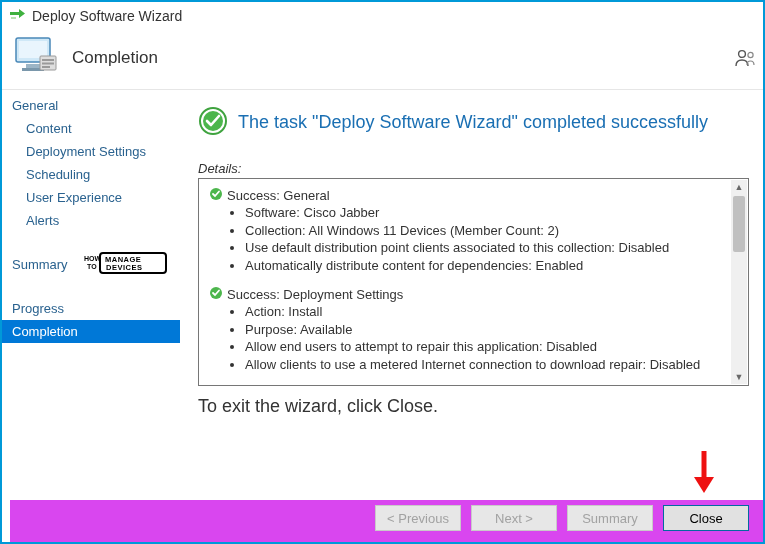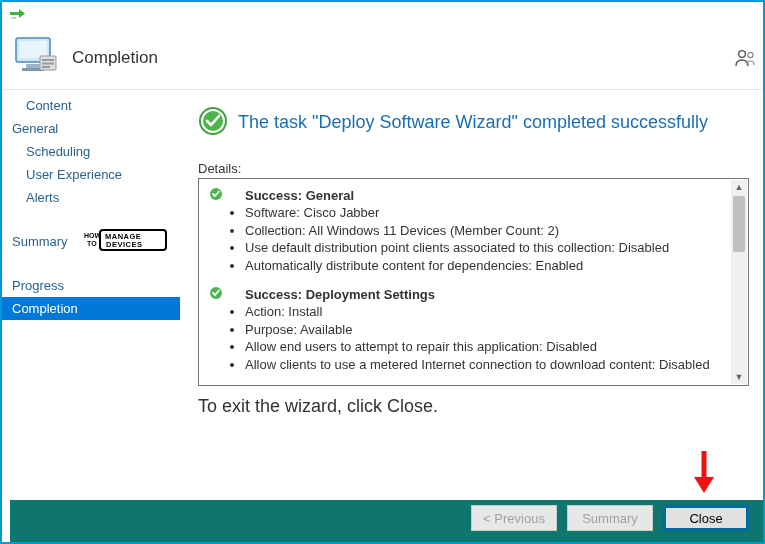--- a/index.html
+++ b/index.html
@@ -64,21 +64,21 @@
       display: flex;
       align-items: center;
       gap: 10px;
       margin-bottom: 22px;
       margin-top: 12px;
     }
     .status-text {
       font-size: 18px;
       color: #1a6fb3;
     }
-    .details-label { font-size: 13px; margin-bottom: 2px; }
+    .details-label { font-size: 13px; margin-bottom: 2px; font-style: italic; }
     .details-box {
       border: 1px solid #767676;
       height: 208px;
       overflow: hidden;
       position: relative;
       background: #fff;
       padding: 8px 22px 8px 10px;
     }
     .details-box .scrollbar {
       position: absolute;
@@ -99,56 +99,55 @@
       width: 10px; height: 10px;
       font-size: 9px; color: #686868;
       text-align: center;
     }
     .details-box .scrollbar .arrow-up { top: 2px; }
     .details-box .scrollbar .arrow-down { bottom: 2px; }
     .group { margin-bottom: 12px; }
     .group-header {
       display: flex;
       align-items: center;
-      gap: 22px;
-      font-size: 13px;
-      font-weight: bold;
+      gap: 4px;
+      font-size: 13px;
     }
     .group-header .check { flex-shrink: 0; }
     .group ul {
       list-style: disc;
       margin-left: 36px;
       font-size: 13px;
       line-height: 1.35;
     }
     .group.truncated .group-header span { text-decoration: none; }
     .exit-text { font-size: 18px; margin-top: 10px; }
     .footer {
       position: absolute;
       bottom: 0; left: 8px; right: 0;
       height: 42px;
       display: flex;
       justify-content: flex-end;
       align-items: center;
       gap: 10px;
       padding: 0 14px 6px 0;
-      background: #0f766e;
+      background: #d946ef;
     }
     .footer button {
       width: 86px;
       height: 26px;
       font-size: 13px;
       background: #e7e7e7;
       border: 1px solid #c9c9c9;
       color: #a2a2a2;
       cursor: default;
     }
     .footer button.enabled {
       background: #e1e1e1;
-      border: 3px solid #0369a1;
+      border: 1px solid #0369a1;
       color: #000;
       cursor: pointer;
     }
     .red-arrow {
       position: absolute;
       right: 46px;
       bottom: 44px;
       pointer-events: none;
     }
     .divider {
@@ -160,20 +159,21 @@
 </head>
 <body>
 
 <div class="titlebar">
   <span class="arrow-icon">
     <svg width="16" height="14" viewBox="0 0 16 14">
       <polygon points="0,4 9,4 9,1 15,5.5 9,10 9,7 0,7" fill="#3fb13f"></polygon>
       <polygon points="1,9 6,9 6,11 1,11" fill="#b9e2b2"></polygon>
     </svg>
   </span>
+  <span class="title">Deploy Software Wizard</span>
 </div>
 
 <div class="header">
   <span class="monitor-icon">
     <svg width="44" height="40" viewBox="0 0 44 40">
       <rect x="2" y="2" width="34" height="24" rx="2" fill="#cfe8f7" stroke="#4a88b8" stroke-width="1.5"></rect>
       <rect x="5" y="5" width="28" height="17" fill="#e9f5fd"></rect>
       <rect x="12" y="28" width="14" height="4" fill="#9cb5c6"></rect>
       <rect x="8" y="32" width="22" height="3" fill="#7a97ab"></rect>
       <rect x="26" y="20" width="16" height="14" rx="1" fill="#dedede" stroke="#9a9a9a"></rect>
@@ -190,22 +190,23 @@
       <circle cx="15.5" cy="7" r="2.6" fill="none" stroke="#888" stroke-width="1.2"></circle>
       <path d="M12 17 Q12 13 15.5 13 Q19 13 19 17" fill="none" stroke="#888" stroke-width="1.2"></path>
     </svg>
   </span>
 </div>
 
 <hr class="divider">
 
 <div class="body">
   <div class="sidebar">
+    <div class="sidebar-item">General</div>
     <div class="sidebar-item child">Content</div>
-    <div class="sidebar-item">General</div>
+    <div class="sidebar-item child">Deployment Settings</div>
     <div class="sidebar-item child">Scheduling</div>
     <div class="sidebar-item child">User Experience</div>
     <div class="sidebar-item child">Alerts</div>
     <div class="sidebar-item" style="display:flex;align-items:center;gap:6px;">
       <span>Summary</span>
       <span class="watermark">
         <svg width="86" height="22" viewBox="0 0 86 22">
           <rect x="18" y="1" width="66" height="20" rx="3" fill="#fff" stroke="#000" stroke-width="2"></rect>
           <text x="2" y="9" font-size="7" font-weight="700" fill="#000">HOW</text>
           <text x="5" y="17" font-size="7" font-weight="700" fill="#000">TO</text>
@@ -258,21 +259,21 @@
                 <circle cx="7" cy="7" r="6" fill="#4cb64c"></circle>
                 <path d="M4 7 L6 9 L10 4.5" stroke="#fff" stroke-width="1.8" fill="none" stroke-linecap="round"></path>
               </svg>
           </span>
           <span>Success: Deployment Settings</span>
         </div>
         <ul>
           <li>Action: Install</li>
           <li>Purpose: Available</li>
           <li>Allow end users to attempt to repair this application: Disabled</li>
-          <li>Allow clients to use a metered Internet connection to download content: Disabled</li>
+          <li>Allow clients to use a metered Internet connection to download repair: Disabled</li>
         </ul>
       </div>
 
       <div class="group truncated">
         <div class="group-header">
           <span class="check">
             <svg width="14" height="14" viewBox="0 0 14 14">
                 <circle cx="7" cy="7" r="6" fill="#4cb64c"></circle>
                 <path d="M4 7 L6 9 L10 4.5" stroke="#fff" stroke-width="1.8" fill="none" stroke-linecap="round"></path>
               </svg>
@@ -287,20 +288,21 @@
         <div class="arrow-down">▼</div>
       </div>
     </div>
 
     <div class="exit-text">To exit the wizard, click Close.</div>
   </div>
 </div>
 
 <div class="footer">
   <button disabled="">&lt; Previous</button>
+  <button disabled="">Next &gt;</button>
   <button disabled="">Summary</button>
   <button class="enabled">Close</button>
 </div>
 
 <span class="red-arrow">
   <svg width="26" height="46" viewBox="0 0 26 46">
     <line x1="13" y1="2" x2="13" y2="30" stroke="#e11" stroke-width="5"></line>
     <polygon points="3,28 23,28 13,44" fill="#e11"></polygon>
   </svg>
 </span>

